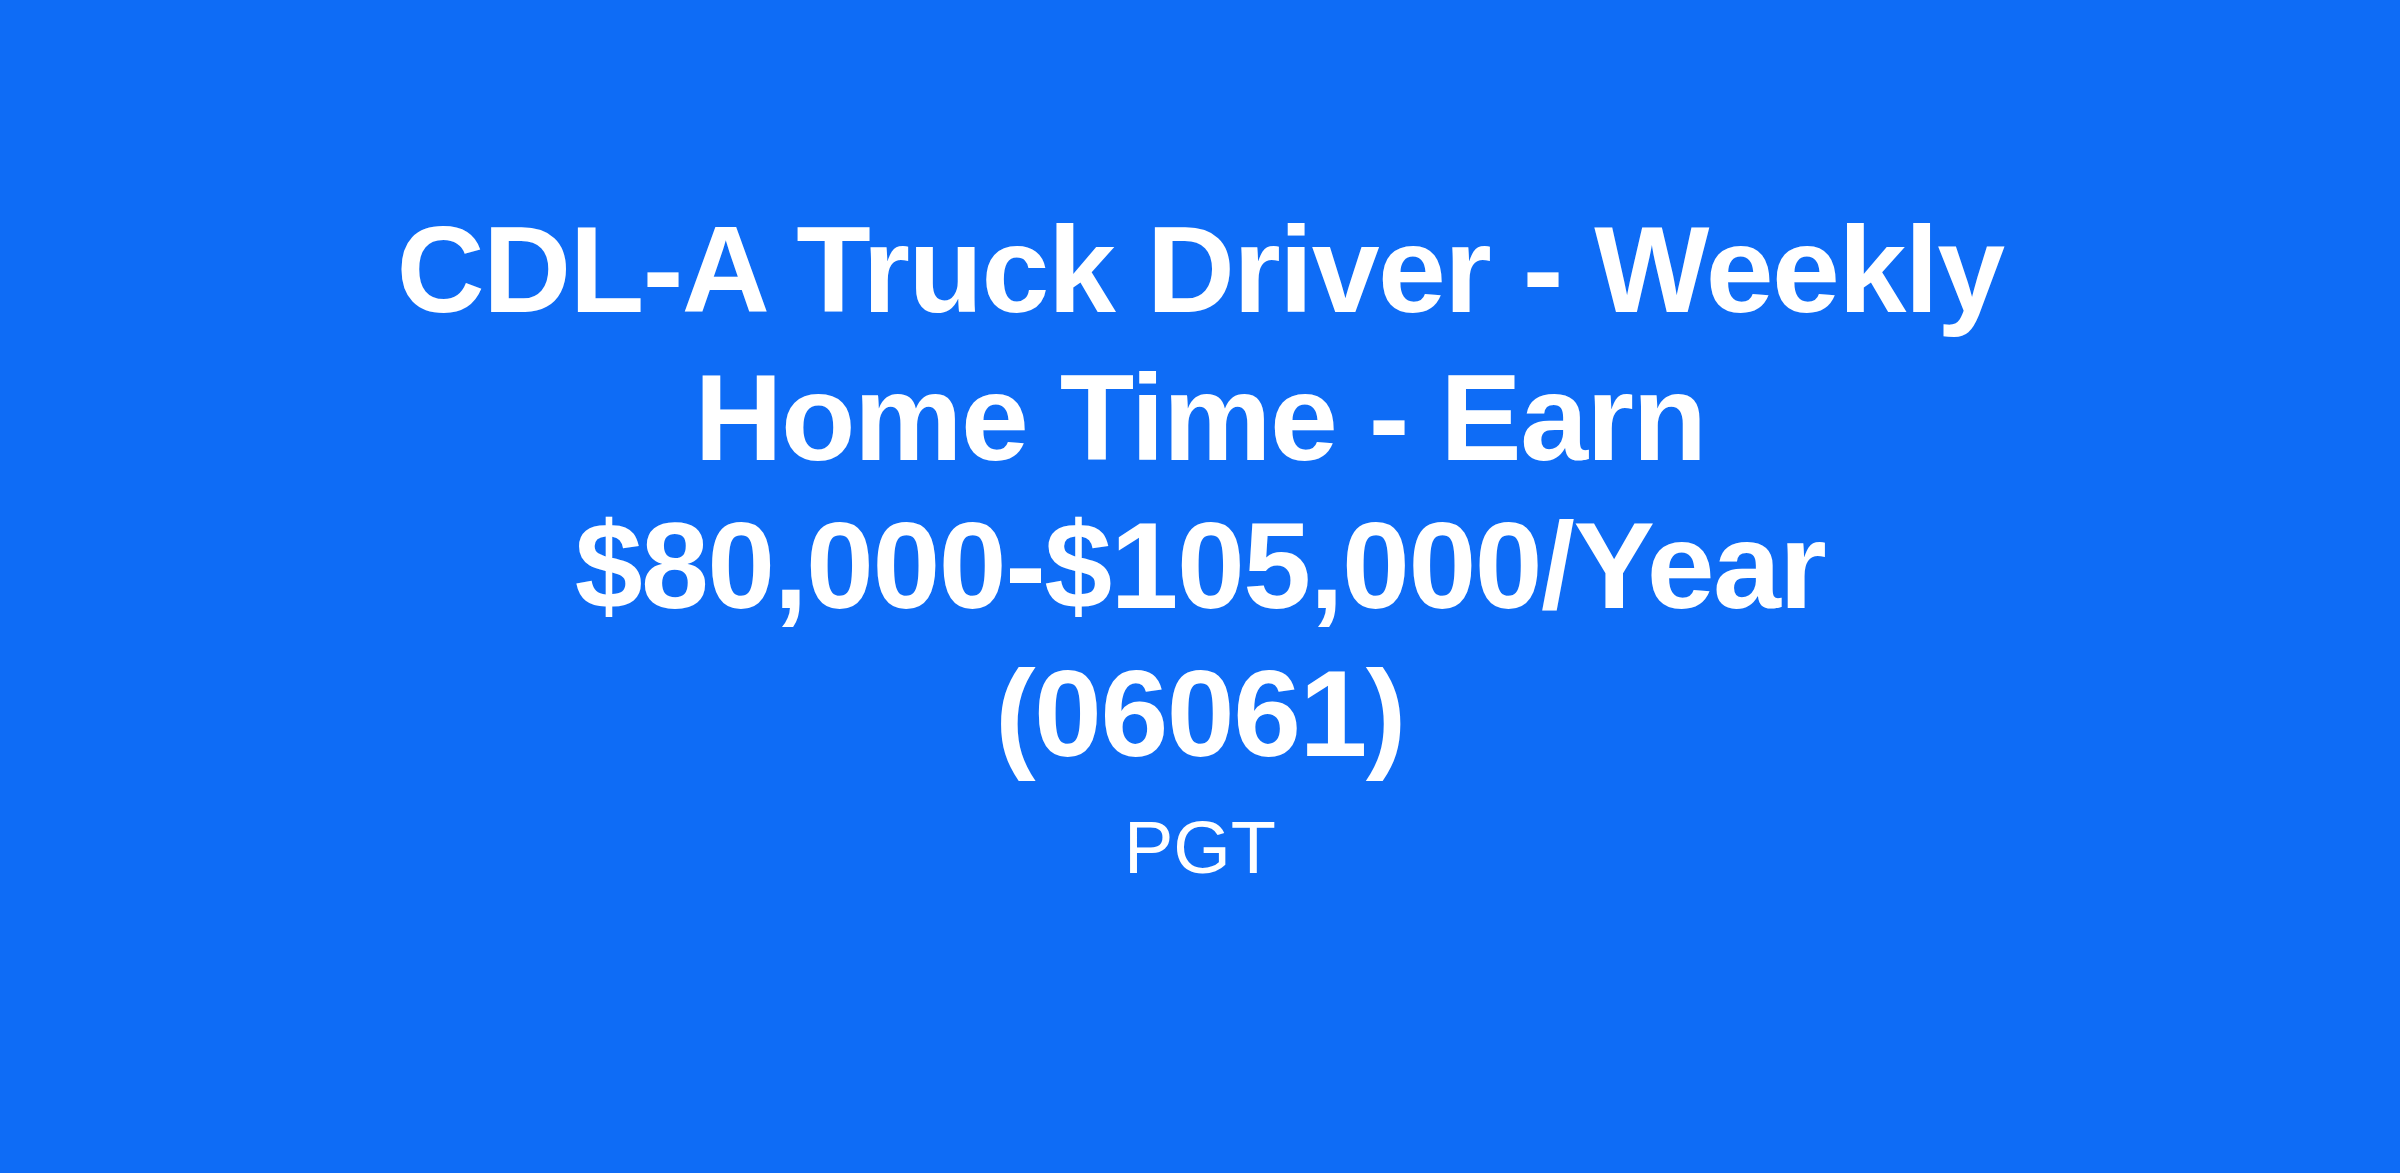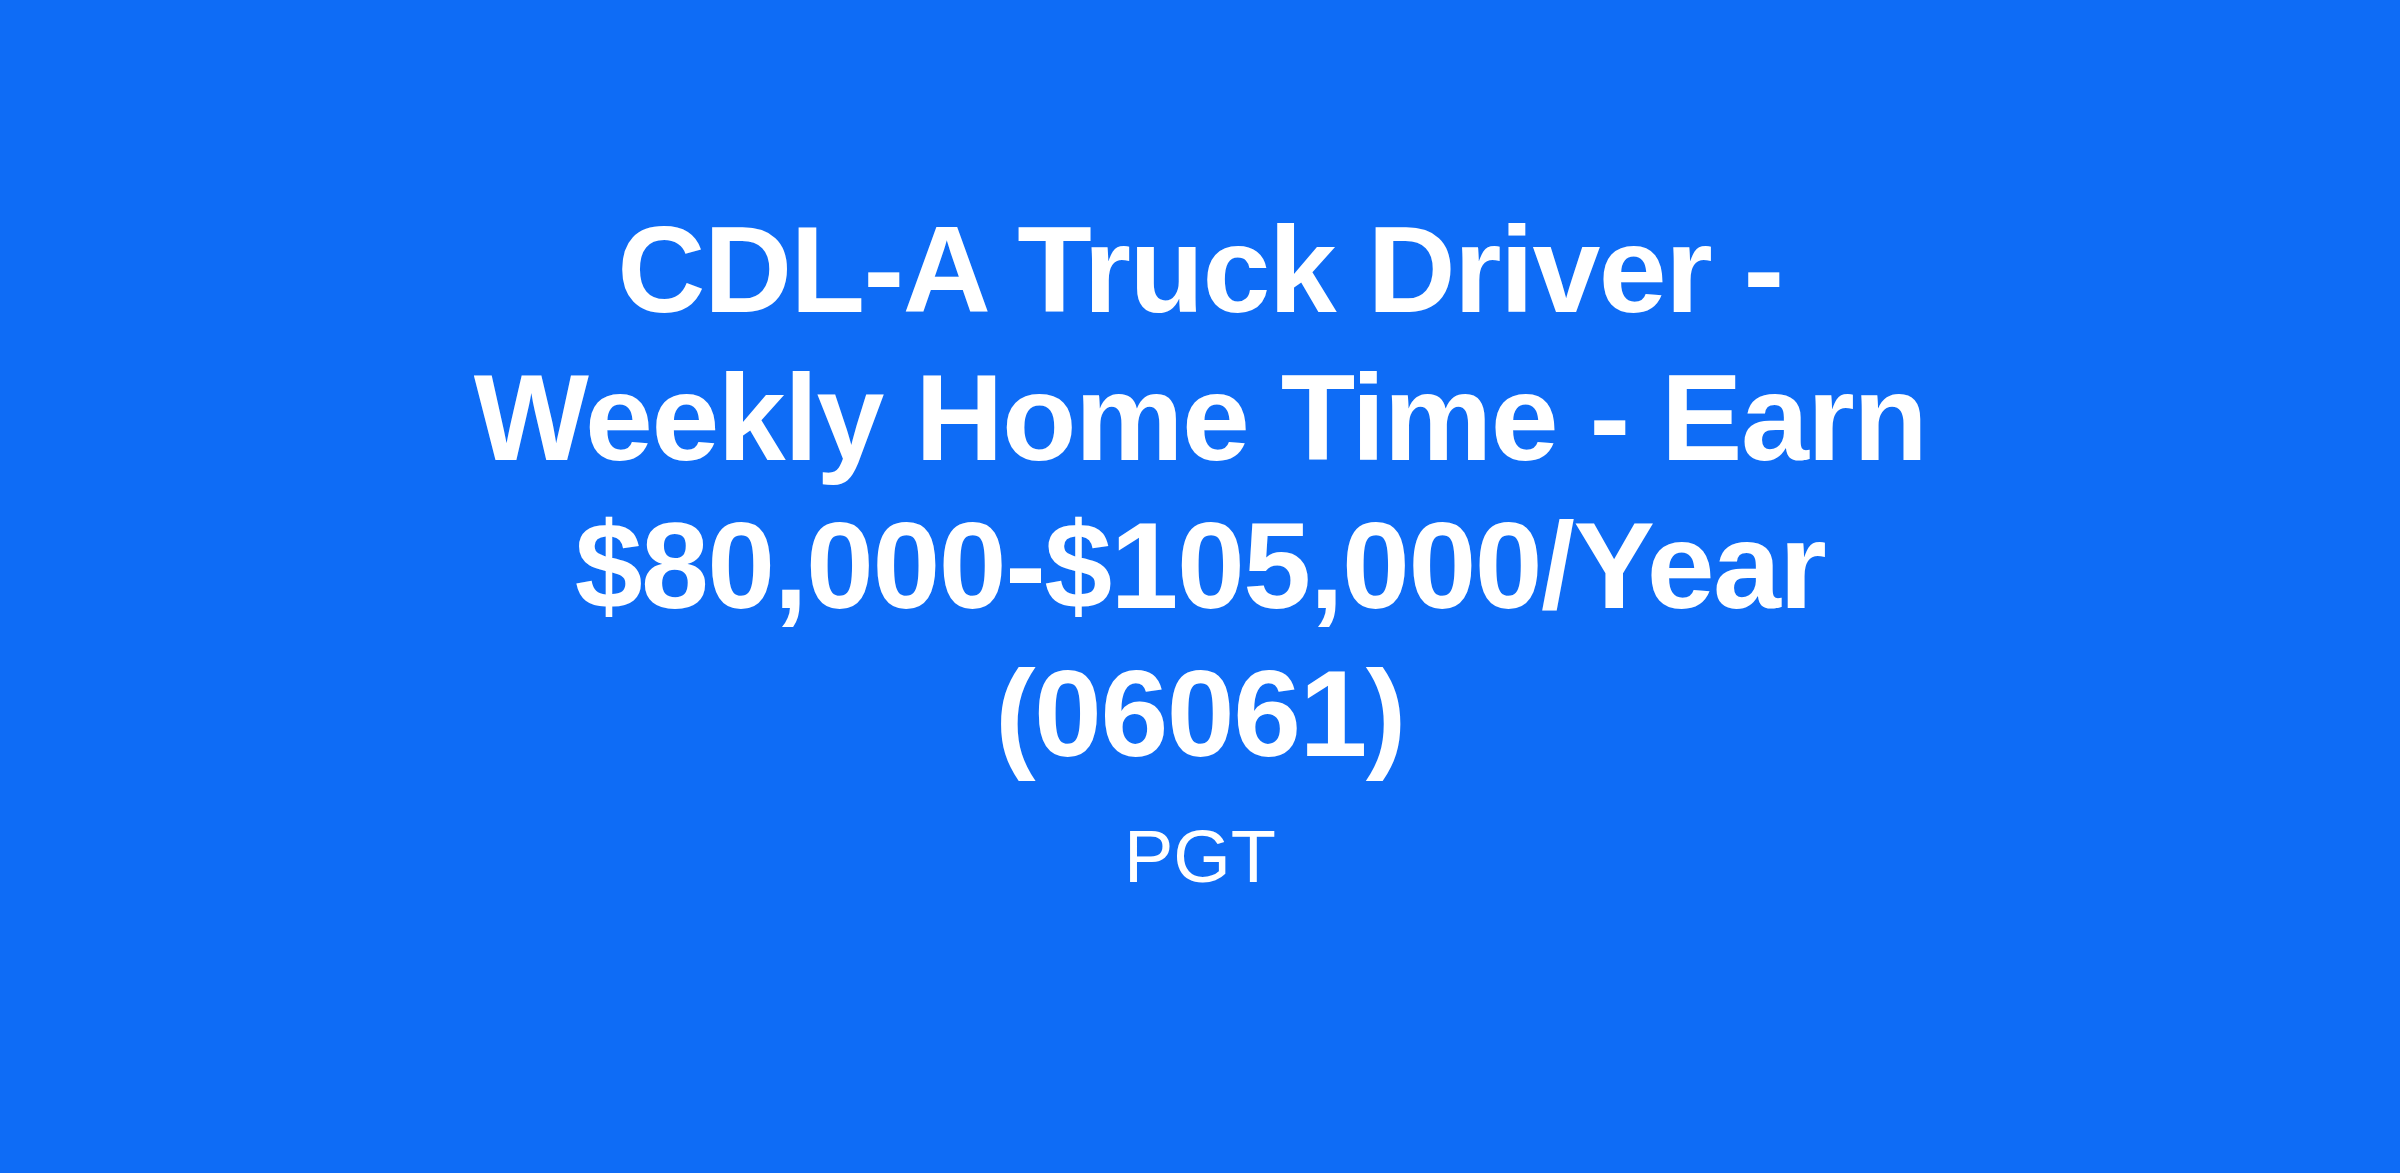--- a/index.html
+++ b/index.html
@@ -33,21 +33,21 @@
     max-width: 100%;
     display: flex;
     flex-direction: column;
     align-items: center;
     justify-content: center;
     
     transform: translateY(-36px);
   }
 
   .job-title {
-    margin: 9px;
+    margin: 0;
     color: #ffffff;
     font-size: 122px;
     line-height: 148px;
     font-weight: 700;
     letter-spacing: -1.5px;
     text-align: center;
     word-wrap: break-word;
   }
 
   .job-subtitle {

